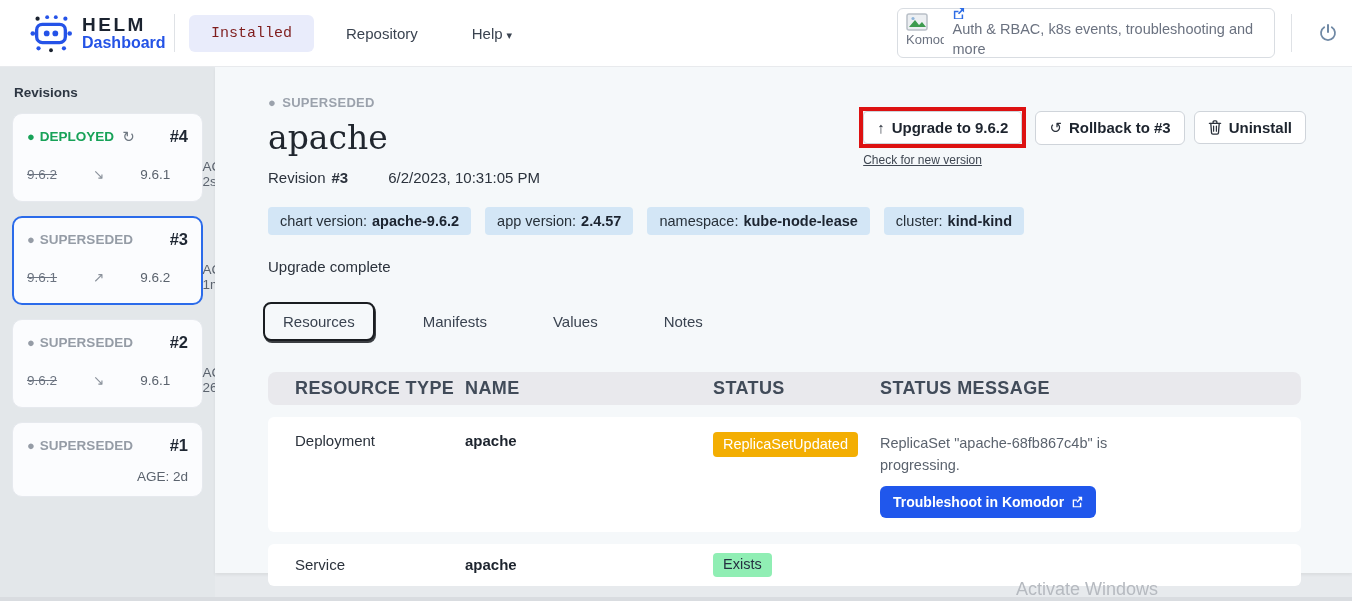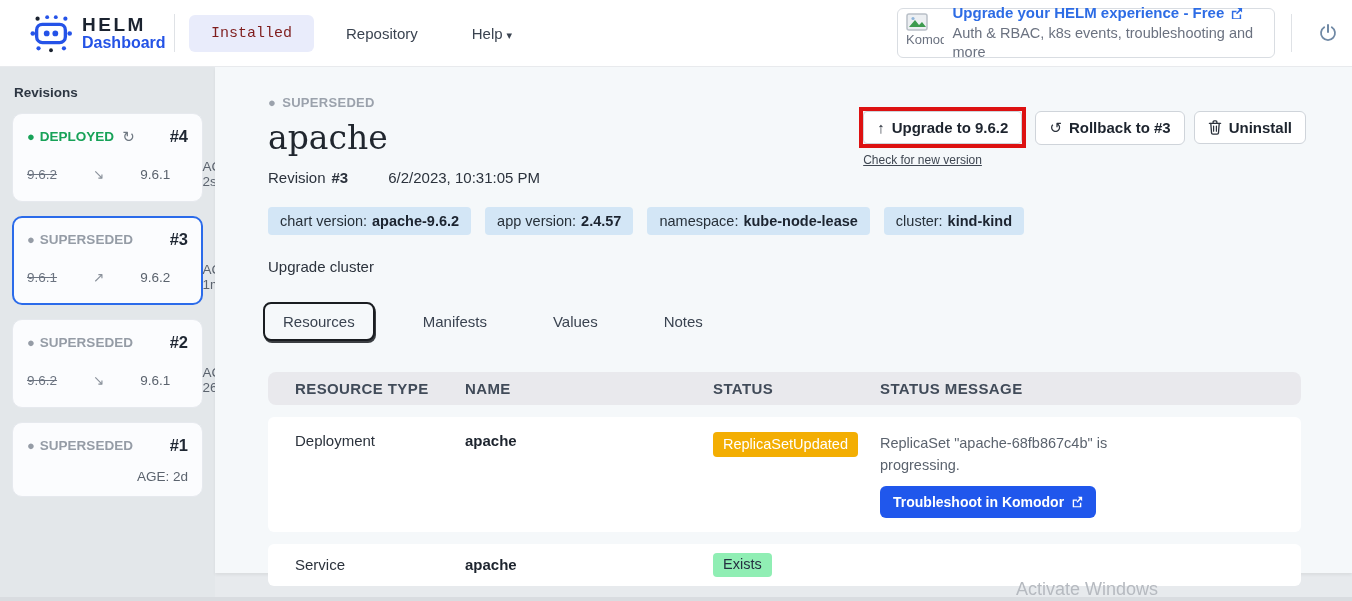--- a/index.html
+++ b/index.html
@@ -103,21 +103,21 @@
   .tabs { display: flex; align-items: center; margin-top: 27px; margin-left: -5px; gap: 30px; }
   .tab { font-size: 15px; color: #3a4350; padding: 9px 18px; cursor: pointer; }
   .tab.active { border: 2px solid #1a1d21; border-radius: 8px; box-shadow: 1px 2px 0 rgba(26,29,33,0.85); background: #f5f8fa; }
 
   
   .res-table { margin-top: 31px; width: 1033px; }
   .t-header {
     background: #e9e9ed; border-radius: 8px; height: 33px;
     display: grid; grid-template-columns: 170px 248px 167px 1fr;
     align-items: center; padding-left: 27px;
-    font-size: 15px; font-weight: 700; color: #414b59; letter-spacing: 0.4px;
+    font-size: 18px; font-weight: 700; color: #414b59; letter-spacing: 0.4px;
   }
   .t-row {
     background: #ffffff; border-radius: 6px; margin-top: 12px;
     display: grid; grid-template-columns: 170px 248px 167px 1fr;
     padding-left: 27px; font-size: 15px; color: #2b323c;
   }
   .t-row.row-deployment { padding-top: 15px; padding-bottom: 14px; min-height: 97px; align-items: start; }
   .t-row.row-service { height: 42px; align-items: center; }
   .cell-name { font-weight: 700; color: #1d242e; }
   .badge { display: inline-block; border-radius: 4px; padding: 4px 10px; font-size: 14.5px; line-height: 1.2; }
@@ -174,21 +174,20 @@
       <div class="banner-img">
         <svg width="22" height="20" viewBox="0 0 22 20">
           <rect x="1" y="1" width="20" height="16" rx="2" fill="#eceff2" stroke="#b9c0c8" stroke-width="1.5"></rect>
           <path d="M3 14 L9 7 L13 12 L16 9 L20 14 Z" fill="#3d9b4f"></path>
           <circle cx="7" cy="5.5" r="1.6" fill="#8fb4d9"></circle>
         </svg>
         <span class="alt-text">Komodor</span>
       </div>
       <div class="banner-text">
         <span class="banner-title">
-          <span>Upgrade your HELM experience - Free</span>
           <svg width="13" height="13" viewBox="0 0 14 14">
             <path d="M2 4 h5 v1.6 H3.6 V12 H10.4 V8 H12 v5 H2 Z" fill="#2d6ce5"></path>
             <path d="M8 1 h5 v5 l-1.8-1.8 L7.6 7.8 6.4 6.6 10 3 Z" fill="#2d6ce5"></path>
           </svg>
         </span>
         <span class="banner-sub">Auth &amp; RBAC, k8s events, troubleshooting and more</span>
       </div>
     </div>
     <div class="header-vdiv" style="margin:0 10px 0 16px;"></div>
     <div class="power-btn">
@@ -314,21 +313,21 @@
     <div class="chip">
       <span>namespace:</span>
         <b>kube-node-lease</b>
     </div>
     <div class="chip">
       <span>cluster:</span>
         <b>kind-kind</b>
     </div>
   </div>
 
-  <div class="upgrade-complete">Upgrade cluster</div>
+  <div class="upgrade-complete">Upgrade complete</div>
 
   <div class="tabs">
     <div class="tab active">Resources</div>
     <div class="tab">Manifests</div>
     <div class="tab">Values</div>
     <div class="tab">Notes</div>
   </div>
 
   <div class="res-table">
     <div class="t-header">

